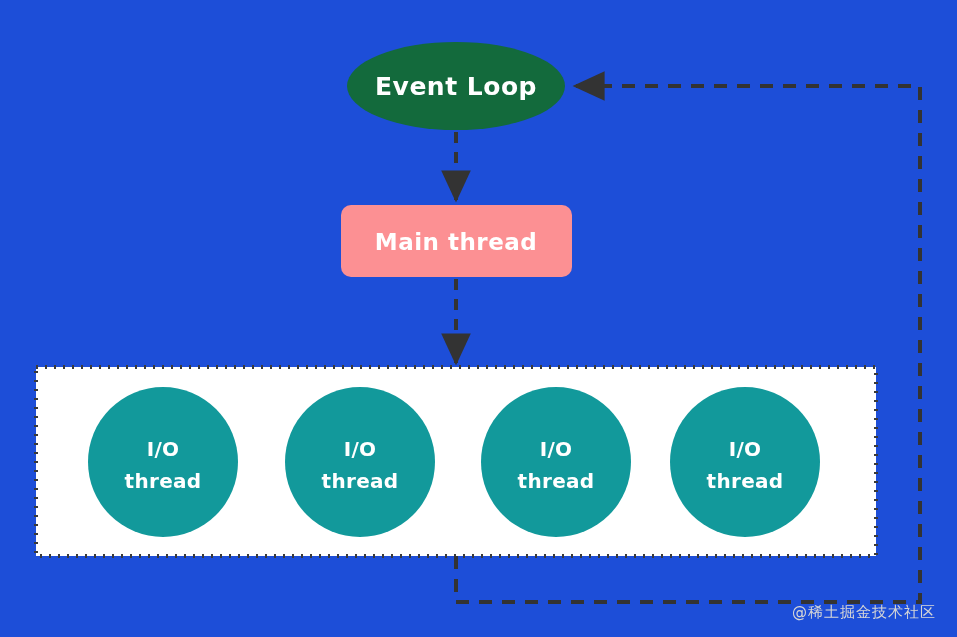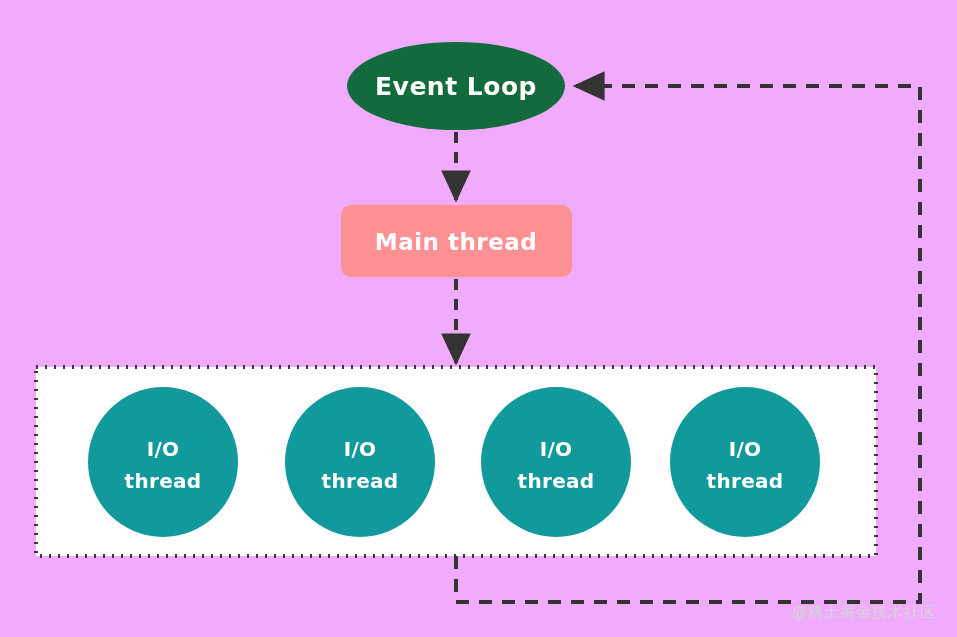--- a/index.html
+++ b/index.html
@@ -10,21 +10,21 @@
     width: 957px;
     height: 637px;
     background: #f8f8f8;
     font-family: "DejaVu Sans", sans-serif;
     overflow: hidden;
   }
   #stage {
     position: relative;
     width: 957px;
     height: 637px;
-    background: #f0abfc;
+    background: #1d4ed8;
   }
   #diagram-svg {
     position: absolute;
     top: 0;
     left: 0;
     width: 957px;
     height: 637px;
   }
   .node-label {
     font-family: "DejaVu Sans", sans-serif;

